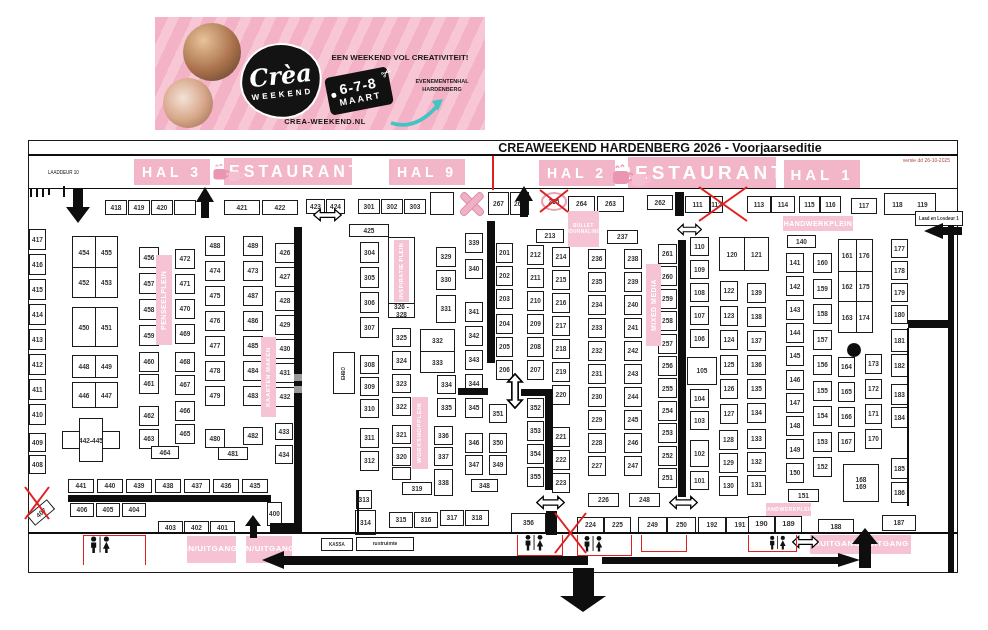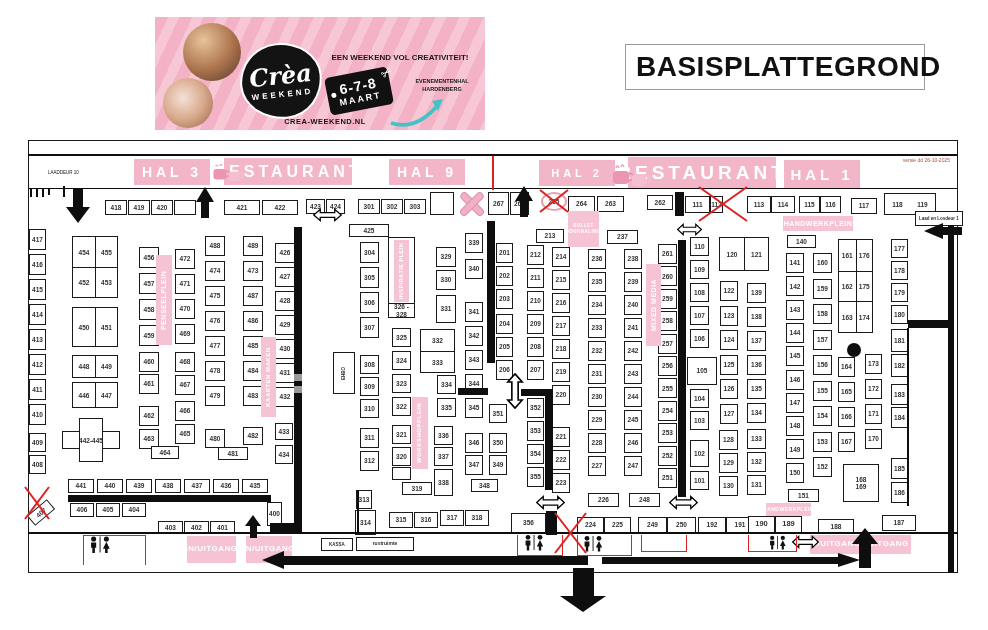--- a/index.html
+++ b/index.html
@@ -67,23 +67,20 @@
       <span class="d2">MAART</span>
     </div>
     <div id="scissors">✂</div>
     <svg style="position:absolute;left:233px;top:78px" width="58" height="32" viewBox="0 0 58 32">
       <path d="M3 28 Q 28 36 50 10" stroke="#45c3c4" stroke-width="3.5" fill="none"></path>
       <polygon points="44,6 55,4 50,16" fill="#45c3c4"></polygon>
     </svg>
     <div id="site" class="bantxt">CREA-WEEKEND.NL</div>
   </div>
 
-  <div id="basisbox">
-    <span>BASISPLATTEGROND</span>
-  </div>
 
   <div id="planborder"></div>
 <div class="booth" style="left: 105px; top: 200px; width: 22px; height: 15px;">418</div>
     <div class="booth" style="left: 128px; top: 200px; width: 22px; height: 15px;">419</div>
     <div class="booth" style="left: 151px; top: 200px; width: 22px; height: 15px;">420</div>
     <div class="booth" style="left: 174px; top: 200px; width: 22px; height: 15px;"></div>
     <div class="booth" style="left: 224px; top: 200px; width: 36px; height: 15px;">421</div>
     <div class="booth" style="left: 262px; top: 200px; width: 36px; height: 15px;">422</div>
     <div class="booth" style="left: 306px; top: 199px; width: 19px; height: 15px;">423</div>
     <div class="booth" style="left: 326px; top: 199px; width: 19px; height: 15px;">424</div>
@@ -405,21 +402,21 @@
     <div class="booth" style="left: 820px; top: 196px; width: 21px; height: 17px;">116</div>
     <div class="booth" style="left: 851px; top: 198px; width: 26px; height: 16px;">117</div>
     <div class="gbox" style="left: 884px; top: 193px; width: 52px; height: 22px; position: absolute;">
       <div class="gcell" style="left: 0px; top: 0px; width: 25px; height: 20px;">118</div>
       <div class="gcell" style="left: 25px; top: 0px; width: 25px; height: 20px;">119</div>
     </div>
     <div class="booth" style="left: 915px; top: 211px; width: 48px; height: 15px; font-size: 4.5px;">Laad en Losdeur 1</div>
     <div class="hallbanner" style="left: 134px; top: 159px; width: 76px; height: 26px; font-size: 14px;">HAL 3</div>
     <div class="hallbanner" style="left: 224px; top: 158px; width: 128px; height: 27px; font-size: 16px;">RESTAURANT</div>
     <div class="hallbanner" style="left: 389px; top: 159px; width: 76px; height: 26px; font-size: 14px;">HAL 9</div>
-    <div class="hallbanner" style="left: 539px; top: 160px; width: 76px; height: 26px; font-size: 11px;">HAL 2</div>
+    <div class="hallbanner" style="left: 539px; top: 160px; width: 76px; height: 26px; font-size: 14px;">HAL 2</div>
     <div class="hallbanner" style="left: 628px; top: 157px; width: 148px; height: 32px; font-size: 19px;">RESTAURANT</div>
     <div class="hallbanner" style="left: 784px; top: 160px; width: 76px; height: 29px; font-size: 15px;">HAL 1</div>
     <div class="pinkarea vert" style="left: 156px; top: 255px; width: 16px; height: 90px; font-size: 7px;">PENSEELPLEIN</div>
     <div class="pinkarea vert" style="left: 261px; top: 337px; width: 15px; height: 80px; font-size: 6px;">KAARTEN MAKEN</div>
     <div class="pinkarea vert" style="left: 394px; top: 240px; width: 15px; height: 62px; font-size: 5.5px;">INSPIRATIE PLEIN</div>
     <div class="pinkarea vert" style="left: 412px; top: 397px; width: 16px; height: 72px; font-size: 6px;">WORKSHOPPLEIN</div>
     <div class="pinkarea vert" style="left: 646px; top: 264px; width: 15px; height: 82px; font-size: 7px;">MIXED MEDIA</div>
     <div class="pinkarea" style="left: 568px; top: 211px; width: 31px; height: 36px; font-size: 4.5px;">BULLET
 JOURNALING</div>
     <div class="pinkarea" style="left: 783px; top: 216px; width: 70px; height: 15px; font-size: 7px;">HANDWERKPLEIN</div>
@@ -564,15 +561,16 @@
     <div class="abs" style="left: 554px; top: 512px; width: 33px; height: 42px;"><svg width="33" height="42" viewBox="0 0 33 42" preserveAspectRatio="none">
         <line x1="1" y1="1" x2="32" y2="41" stroke="#e02020" stroke-width="2"></line>
         <line x1="32" y1="1" x2="1" y2="41" stroke="#e02020" stroke-width="2"></line>
       </svg></div>
     <div class="redl" style="left: 492px; top: 156px; width: 2px; height: 34px;"></div>
     <div class="abs" style="left: 83px; top: 535px; width: 63px; height: 30px; box-sizing: border-box; border-right: 1.5px solid rgb(224, 32, 32); border-left: 1.5px solid rgb(224, 32, 32); border-top: 1.5px solid rgb(224, 32, 32);"></div>
     <div class="abs" style="left: 517px; top: 535px; width: 46px; height: 21px; box-sizing: border-box; border-right: 1.5px solid rgb(224, 32, 32); border-left: 1.5px solid rgb(224, 32, 32); border-bottom: 1.5px solid rgb(224, 32, 32);"></div>
     <div class="abs" style="left: 577px; top: 535px; width: 55px; height: 21px; box-sizing: border-box; border-right: 1.5px solid rgb(224, 32, 32); border-left: 1.5px solid rgb(224, 32, 32); border-bottom: 1.5px solid rgb(224, 32, 32);"></div>
     <div class="abs" style="left: 641px; top: 535px; width: 46px; height: 17px; box-sizing: border-box; border-right: 1.5px solid rgb(224, 32, 32); border-left: 1.5px solid rgb(224, 32, 32); border-bottom: 1.5px solid rgb(224, 32, 32);"></div>
     <div class="abs" style="left: 748px; top: 535px; width: 49px; height: 17px; box-sizing: border-box; border-right: 1.5px solid rgb(224, 32, 32); border-left: 1.5px solid rgb(224, 32, 32); border-bottom: 1.5px solid rgb(224, 32, 32);"></div>
+    <div class="txt" style="left: 400px; top: 141px; width: 520px; height: 14px; font-size: 12.5px; font-weight: 700; text-align: center;">CREAWEEKEND HARDENBERG 2026 - Voorjaarseditie</div>
     <div class="txt" style="left: 875px; top: 157px; width: 75px; height: 14px; font-size: 5px; color: rgb(168, 80, 64); text-align: right;">versie dd 26-10-2025</div>
     <div class="txt" style="left: 48px; top: 170px; width: 60px; height: 14px; font-size: 4.5px; text-align: left;">LAADDEUR 10</div>
   </div>
 
 </body></html>

